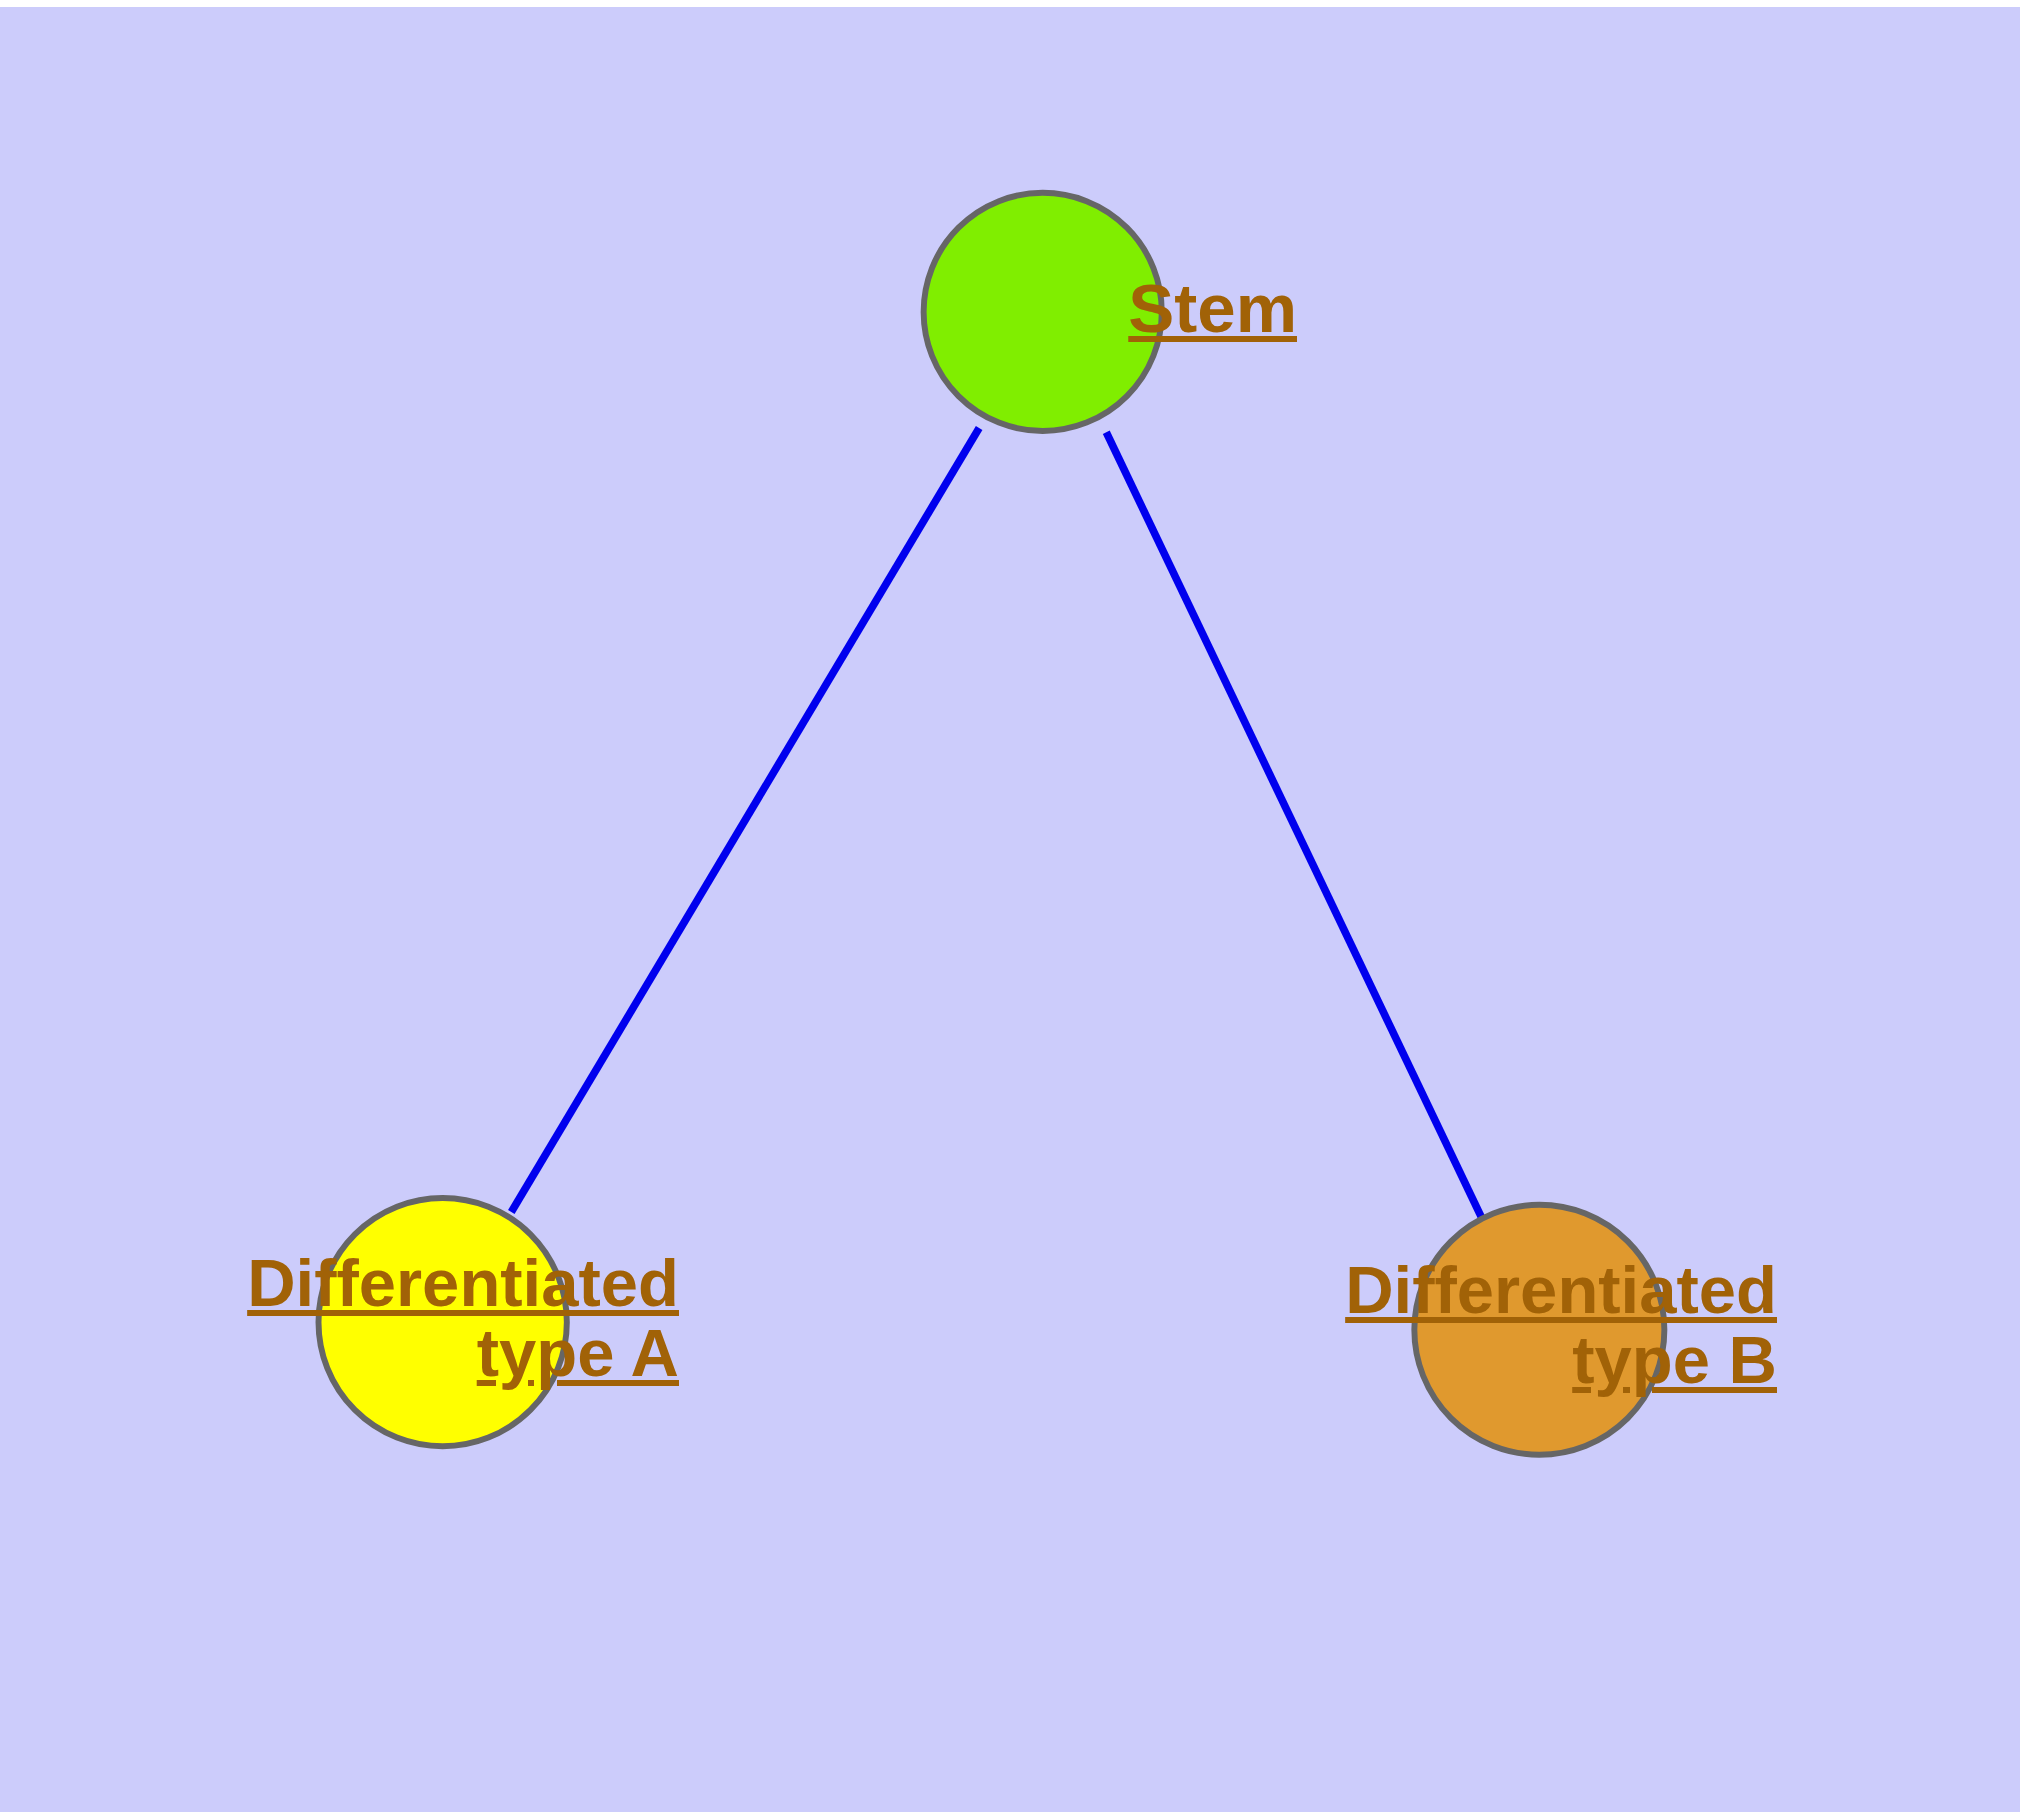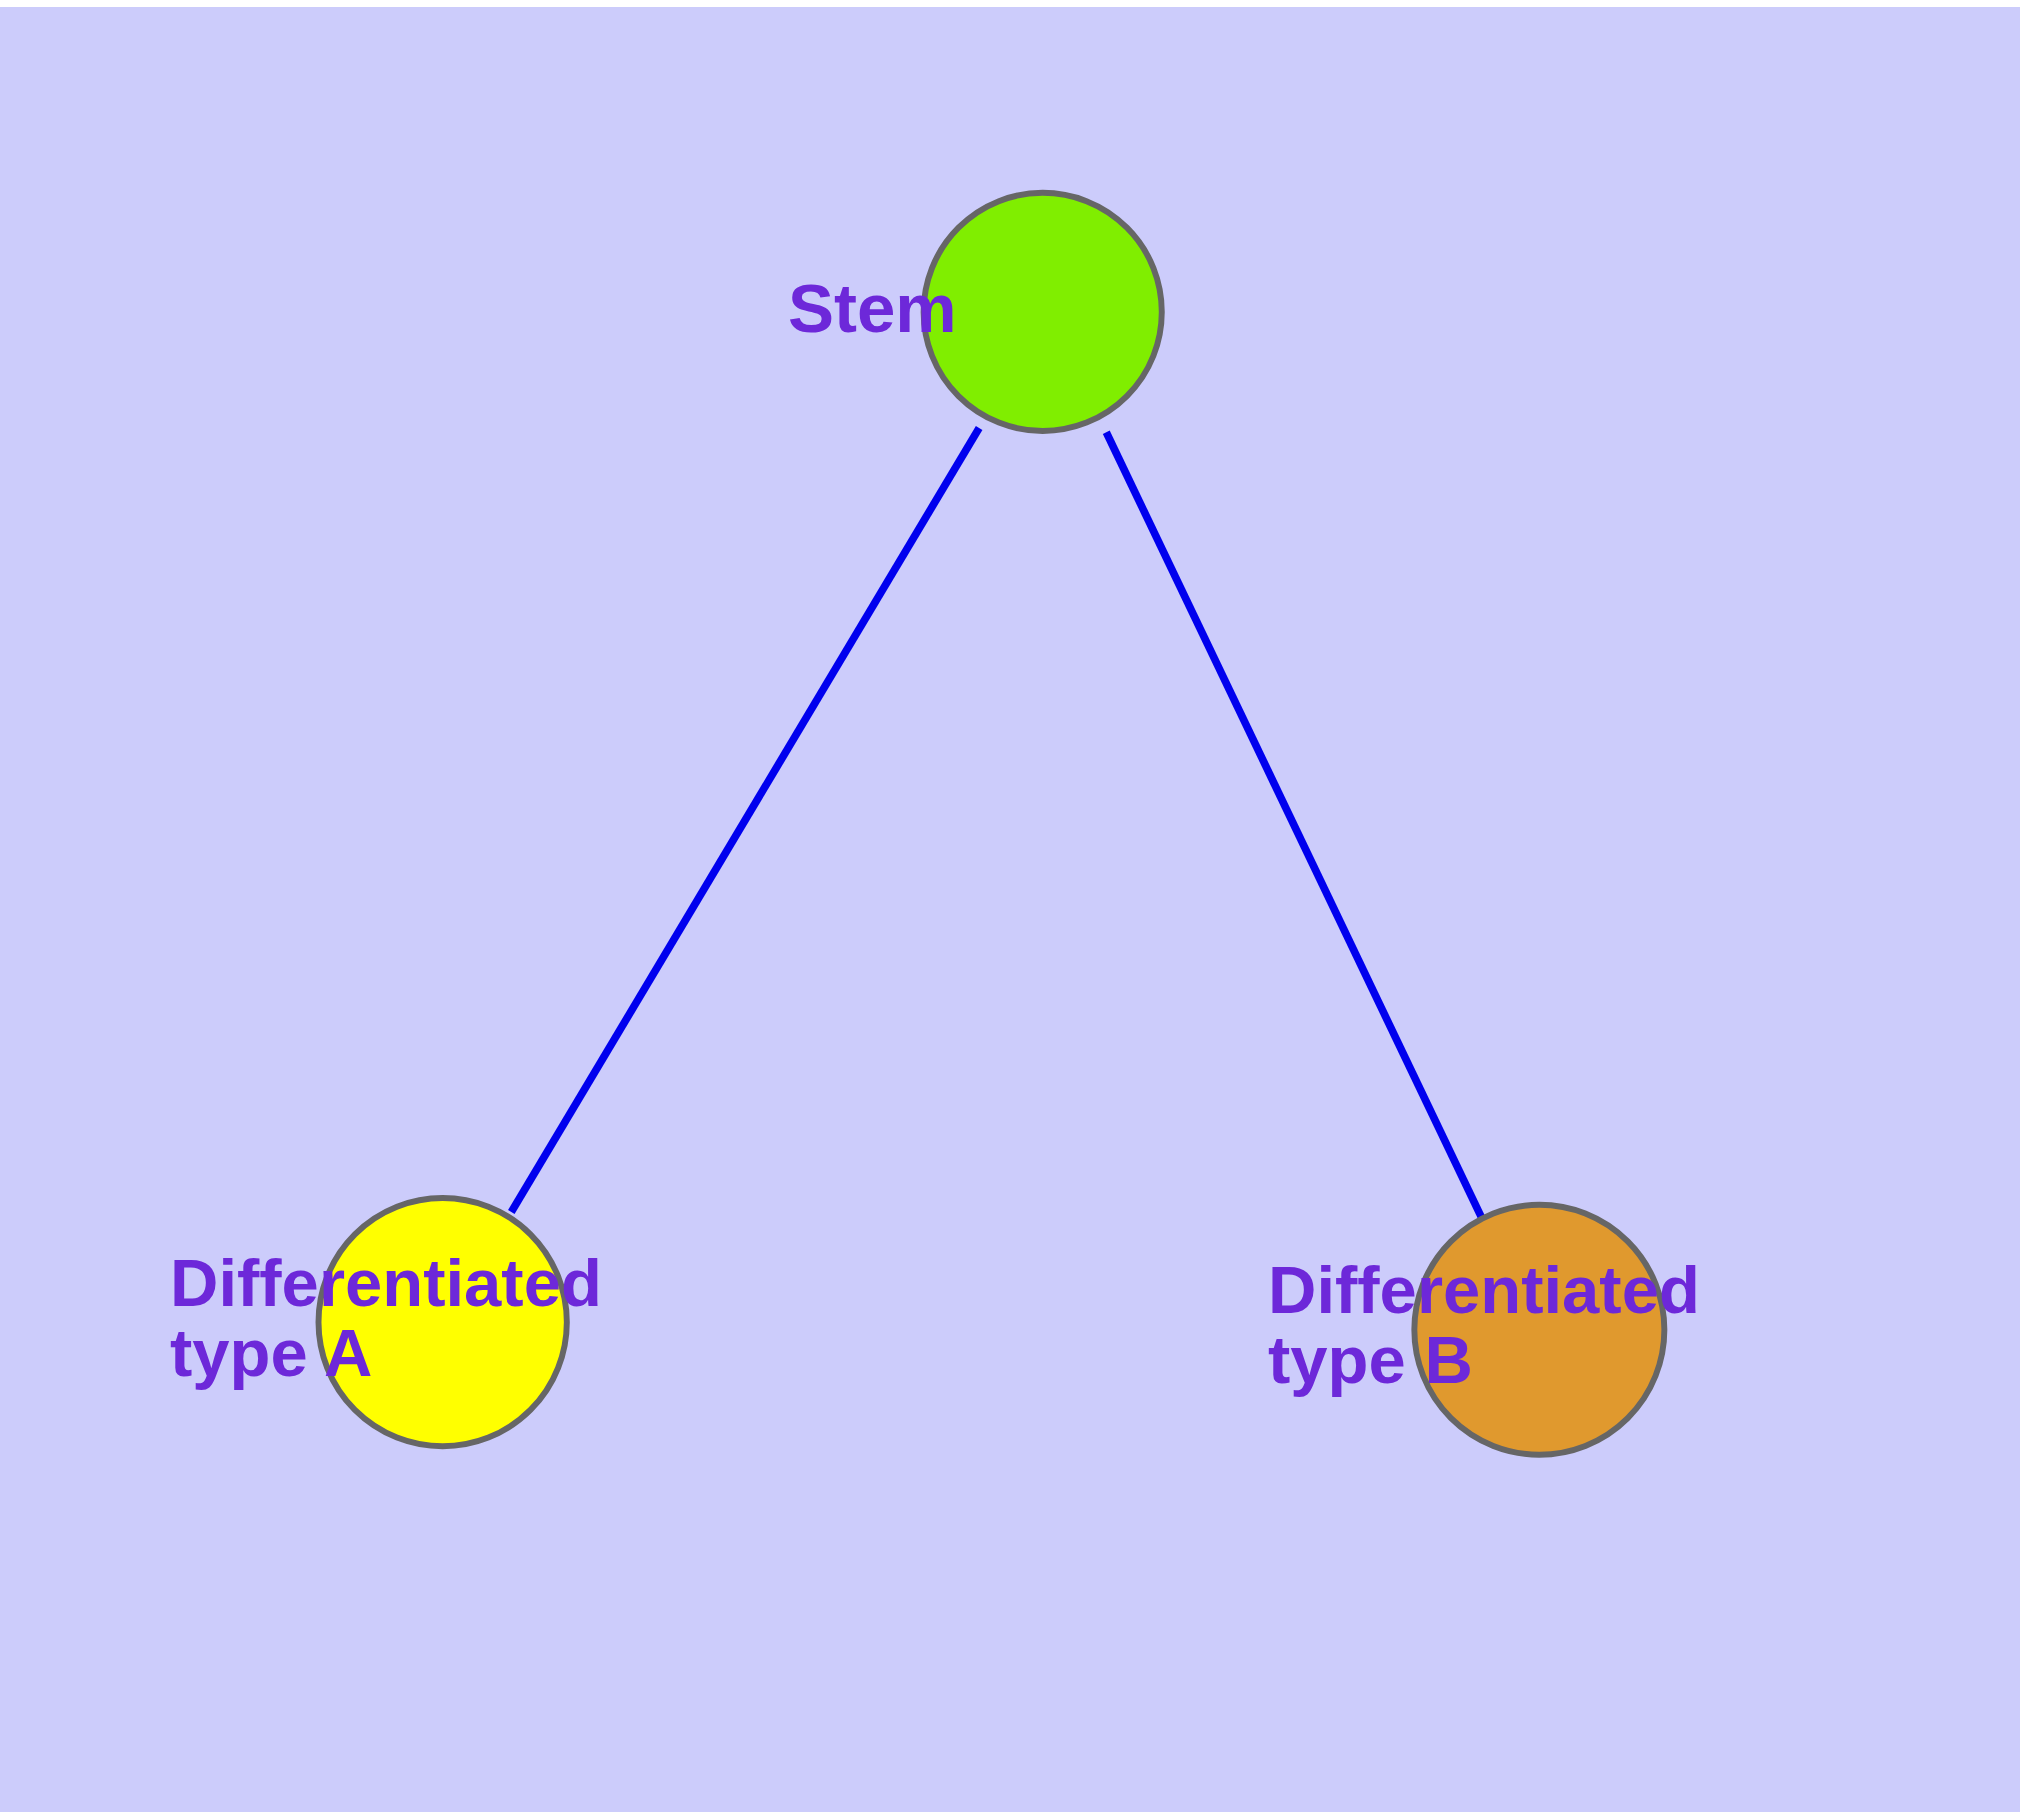--- a/index.html
+++ b/index.html
@@ -26,27 +26,28 @@
   }
   #graph-svg {
     position: absolute;
     left: 0;
     top: 0;
     width: 2021px;
     height: 1812px;
   }
   .node-label {
     position: absolute;
-    text-align: left;
-    color: #6d28d9;
+    text-align: right;
+    color: #a16207;
     font-weight: bold;
     line-height: 1.04;
     white-space: pre;
     pointer-events: none;
     user-select: none;
+    text-decoration: underline;
   }
   #label-stem {
     font-size: 69px;
     left: 788px;
     top: 273px;
     width: 509px;
   }
   #label-diff-a {
     font-size: 67px;
     left: 170px;

